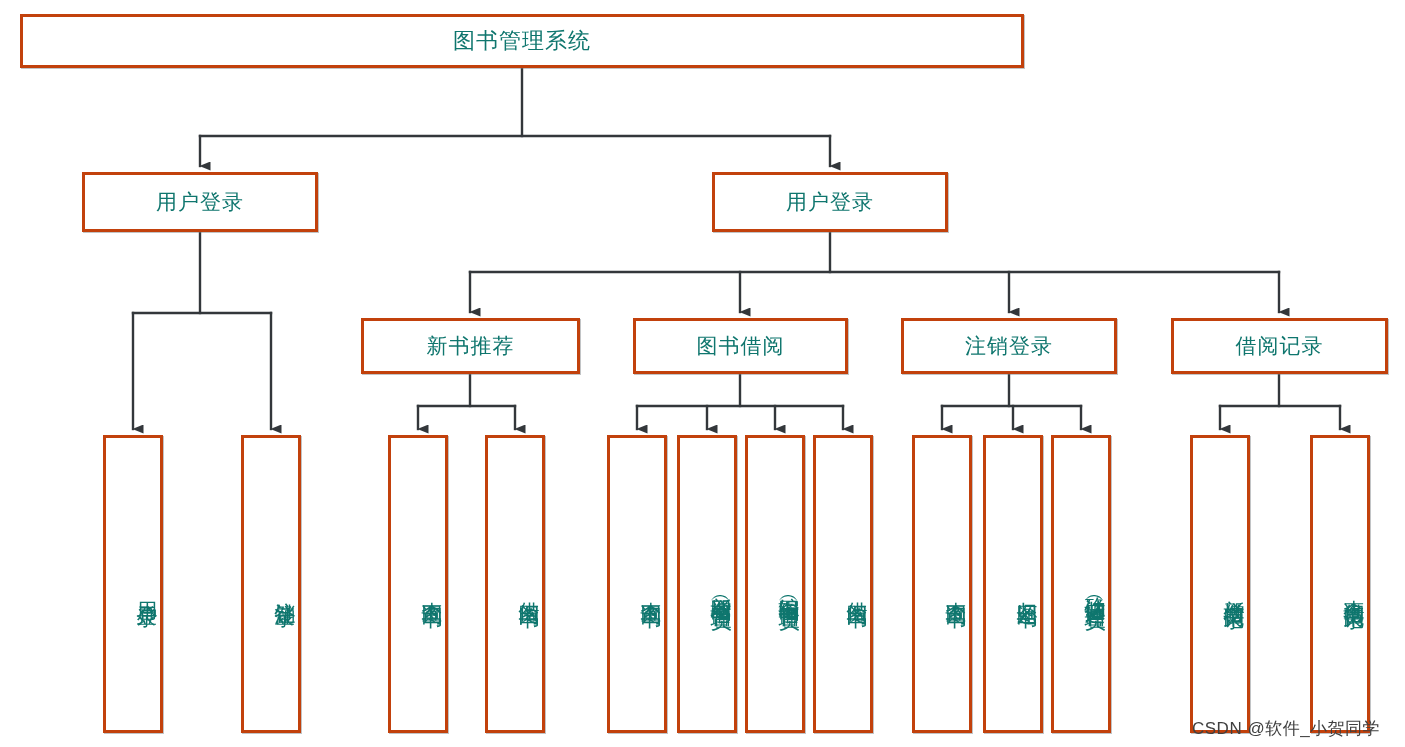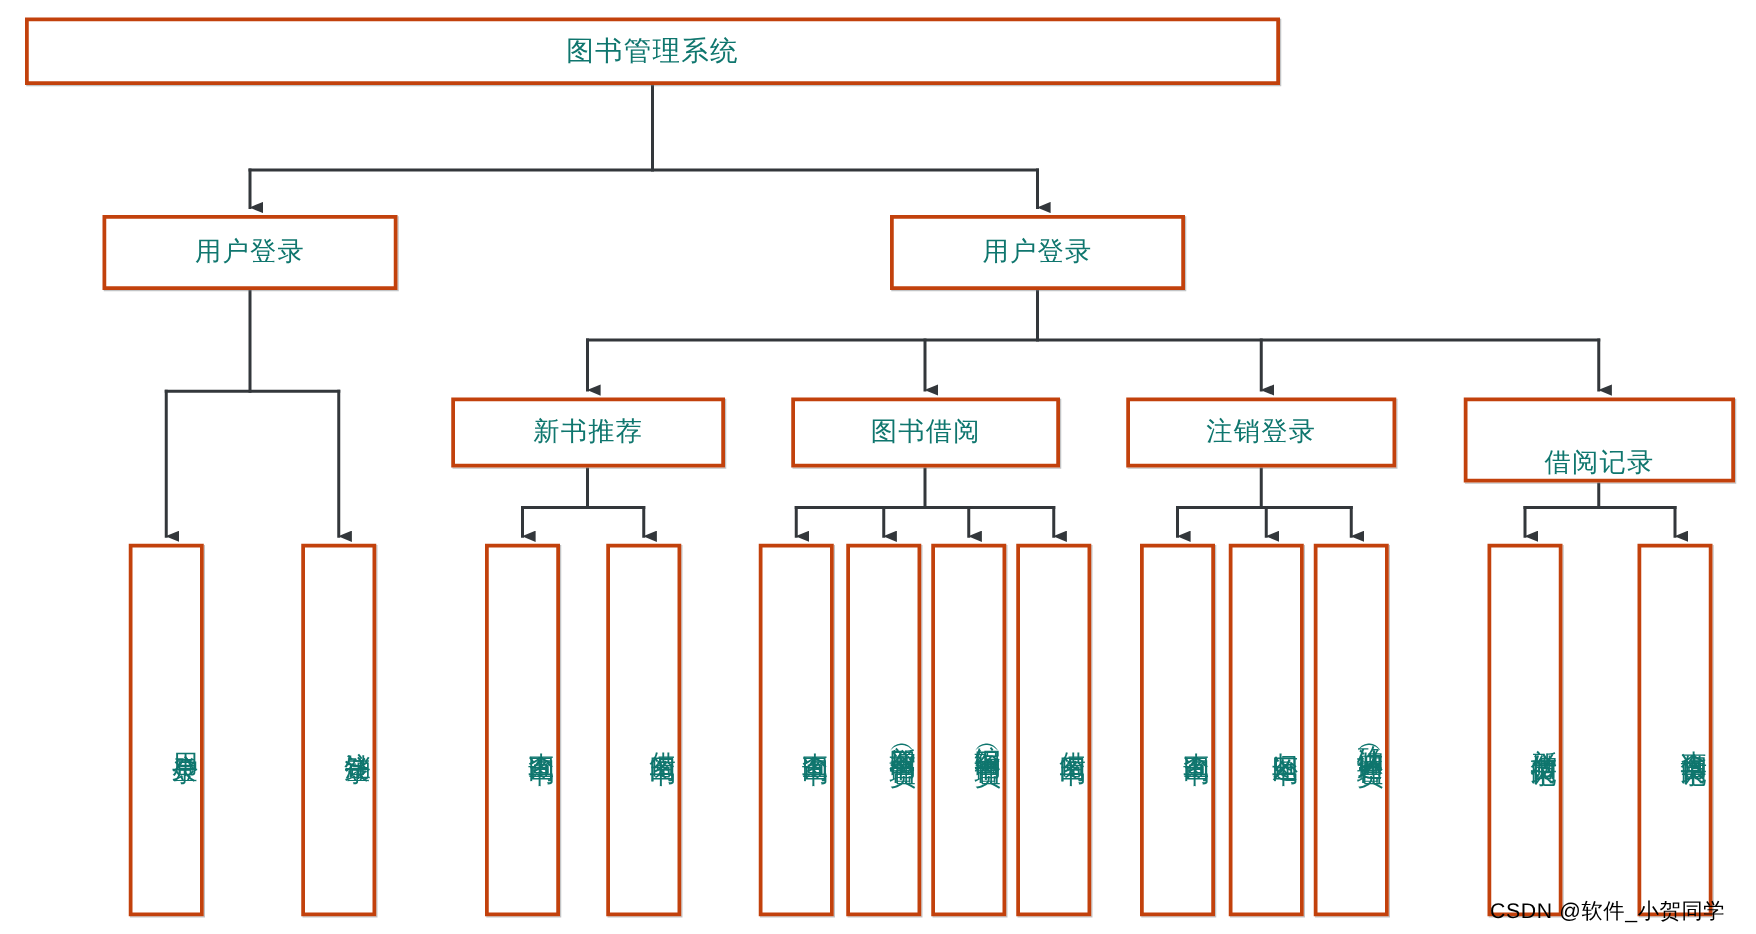--- a/index.html
+++ b/index.html
@@ -57,21 +57,21 @@
     justify-content: center;
     white-space: nowrap;
   }
   .node.vert > span {
     writing-mode: vertical-rl;
     text-orientation: upright;
     display: block;
   }
   .watermark {
     position: absolute;
-    color: #000000;
+    color: #404040;
     font-size: 17px;
     letter-spacing: 0.5px;
     white-space: nowrap;
     user-select: none;
   }
 </style>
 </head>
 <body>
 
 <div id="canvas">
@@ -139,21 +139,21 @@
 
   <div class="node horiz" style="left:361px; top:318px; width:219px; height:56px;">
     <span>新书推荐</span>
   </div>
   <div class="node horiz" style="left:633px; top:318px; width:215px; height:56px;">
     <span>图书借阅</span>
   </div>
   <div class="node horiz" style="left:901px; top:318px; width:216px; height:56px;">
     <span>注销登录</span>
   </div>
-  <div class="node horiz" style="left:1171px; top:318px; width:217px; height:68px;align-items:flex-end;">
+  <div class="node horiz" style="left:1171px; top:318px; width:217px; height:56px;">
     <span>借阅记录</span>
   </div>
 
   <div class="node vert" style="left:103px; top:435px; width:60px; height:298px;">
     <span>用户登录</span>
   </div>
   <div class="node vert" style="left:241px; top:435px; width:60px; height:298px;">
     <span>注销登录</span>
   </div>
   <div class="node vert" style="left:388px; top:435px; width:60px; height:298px;">

